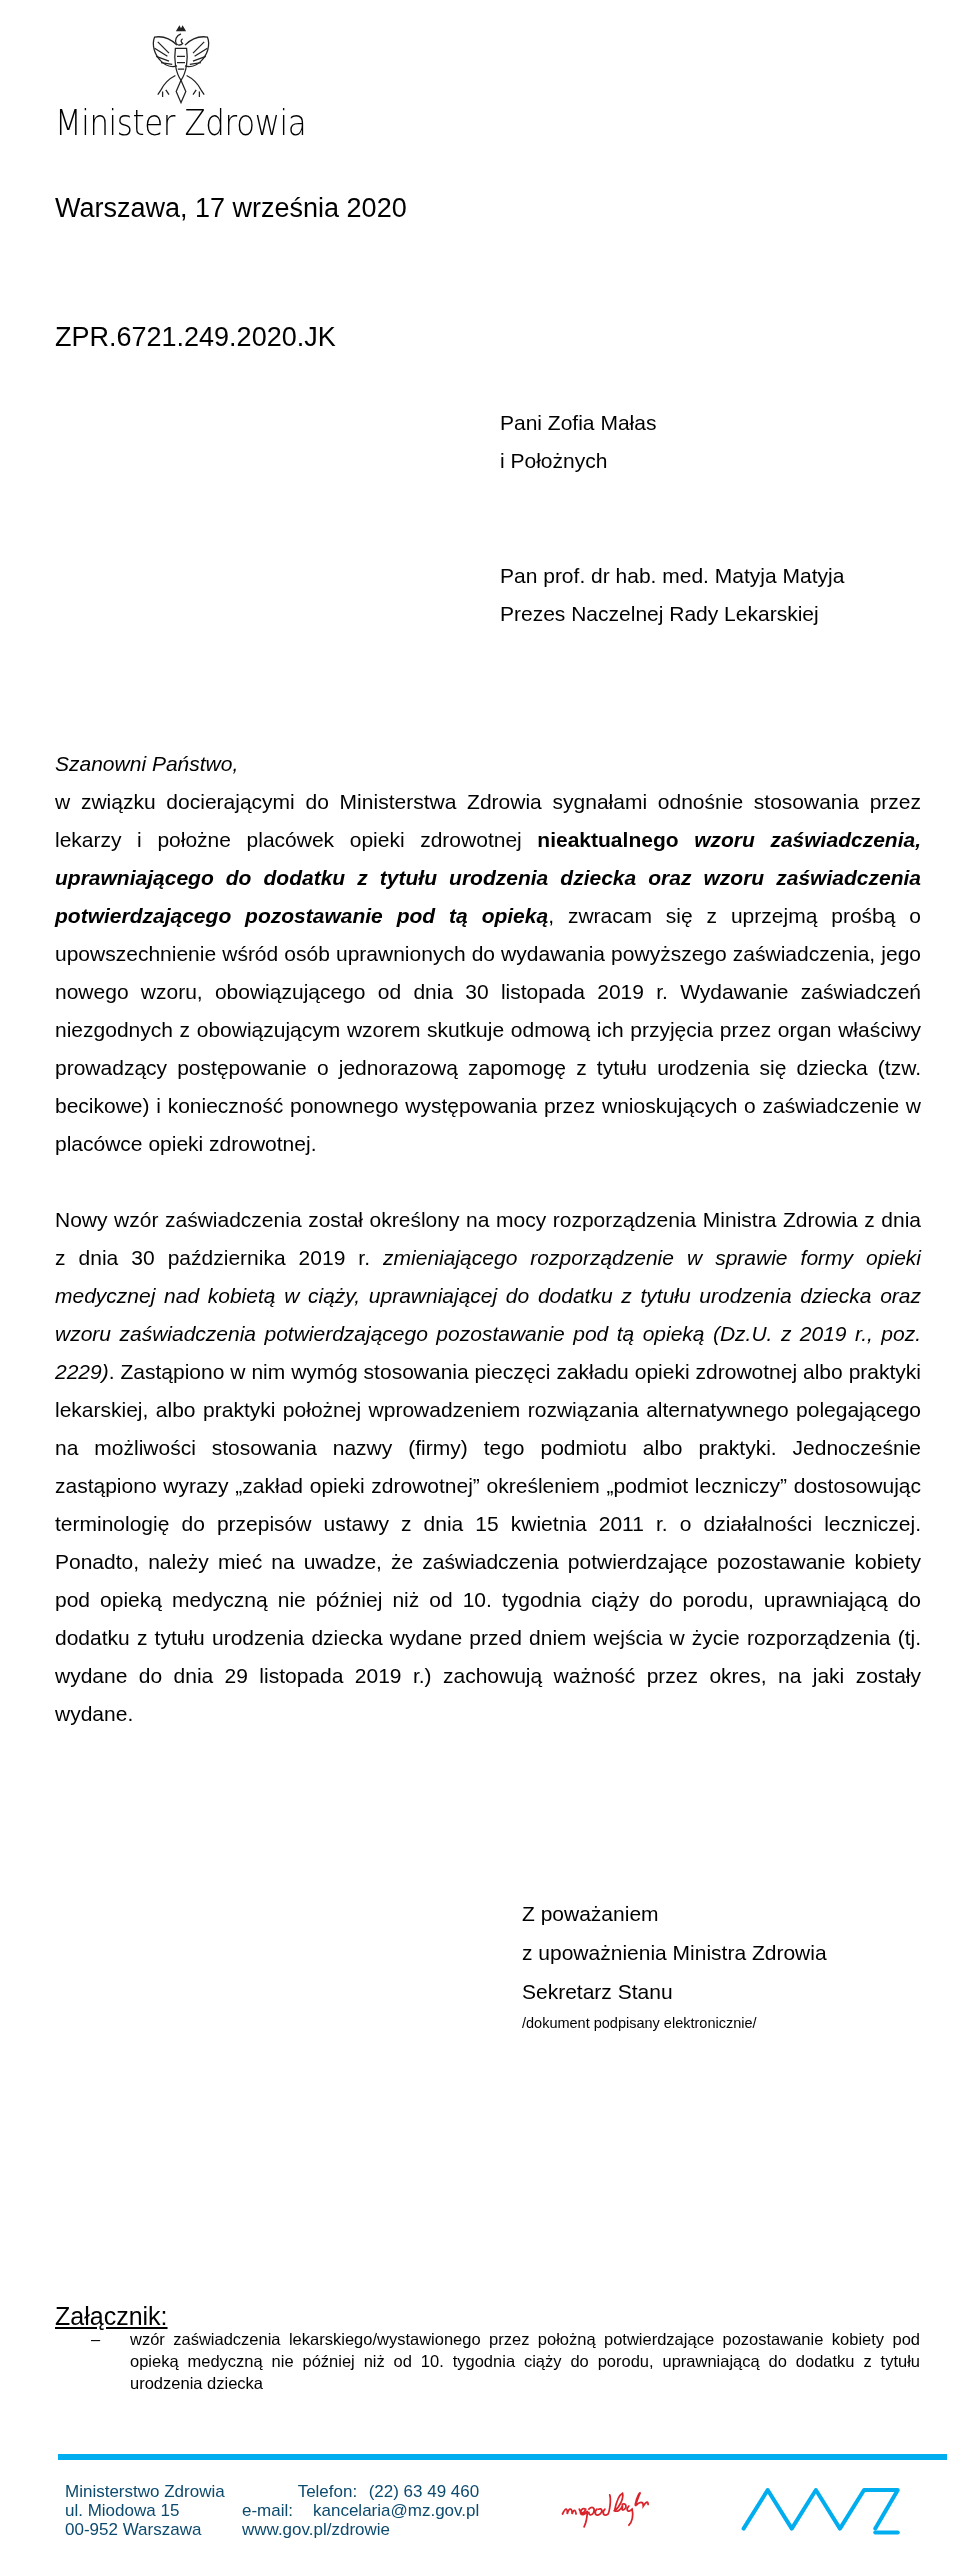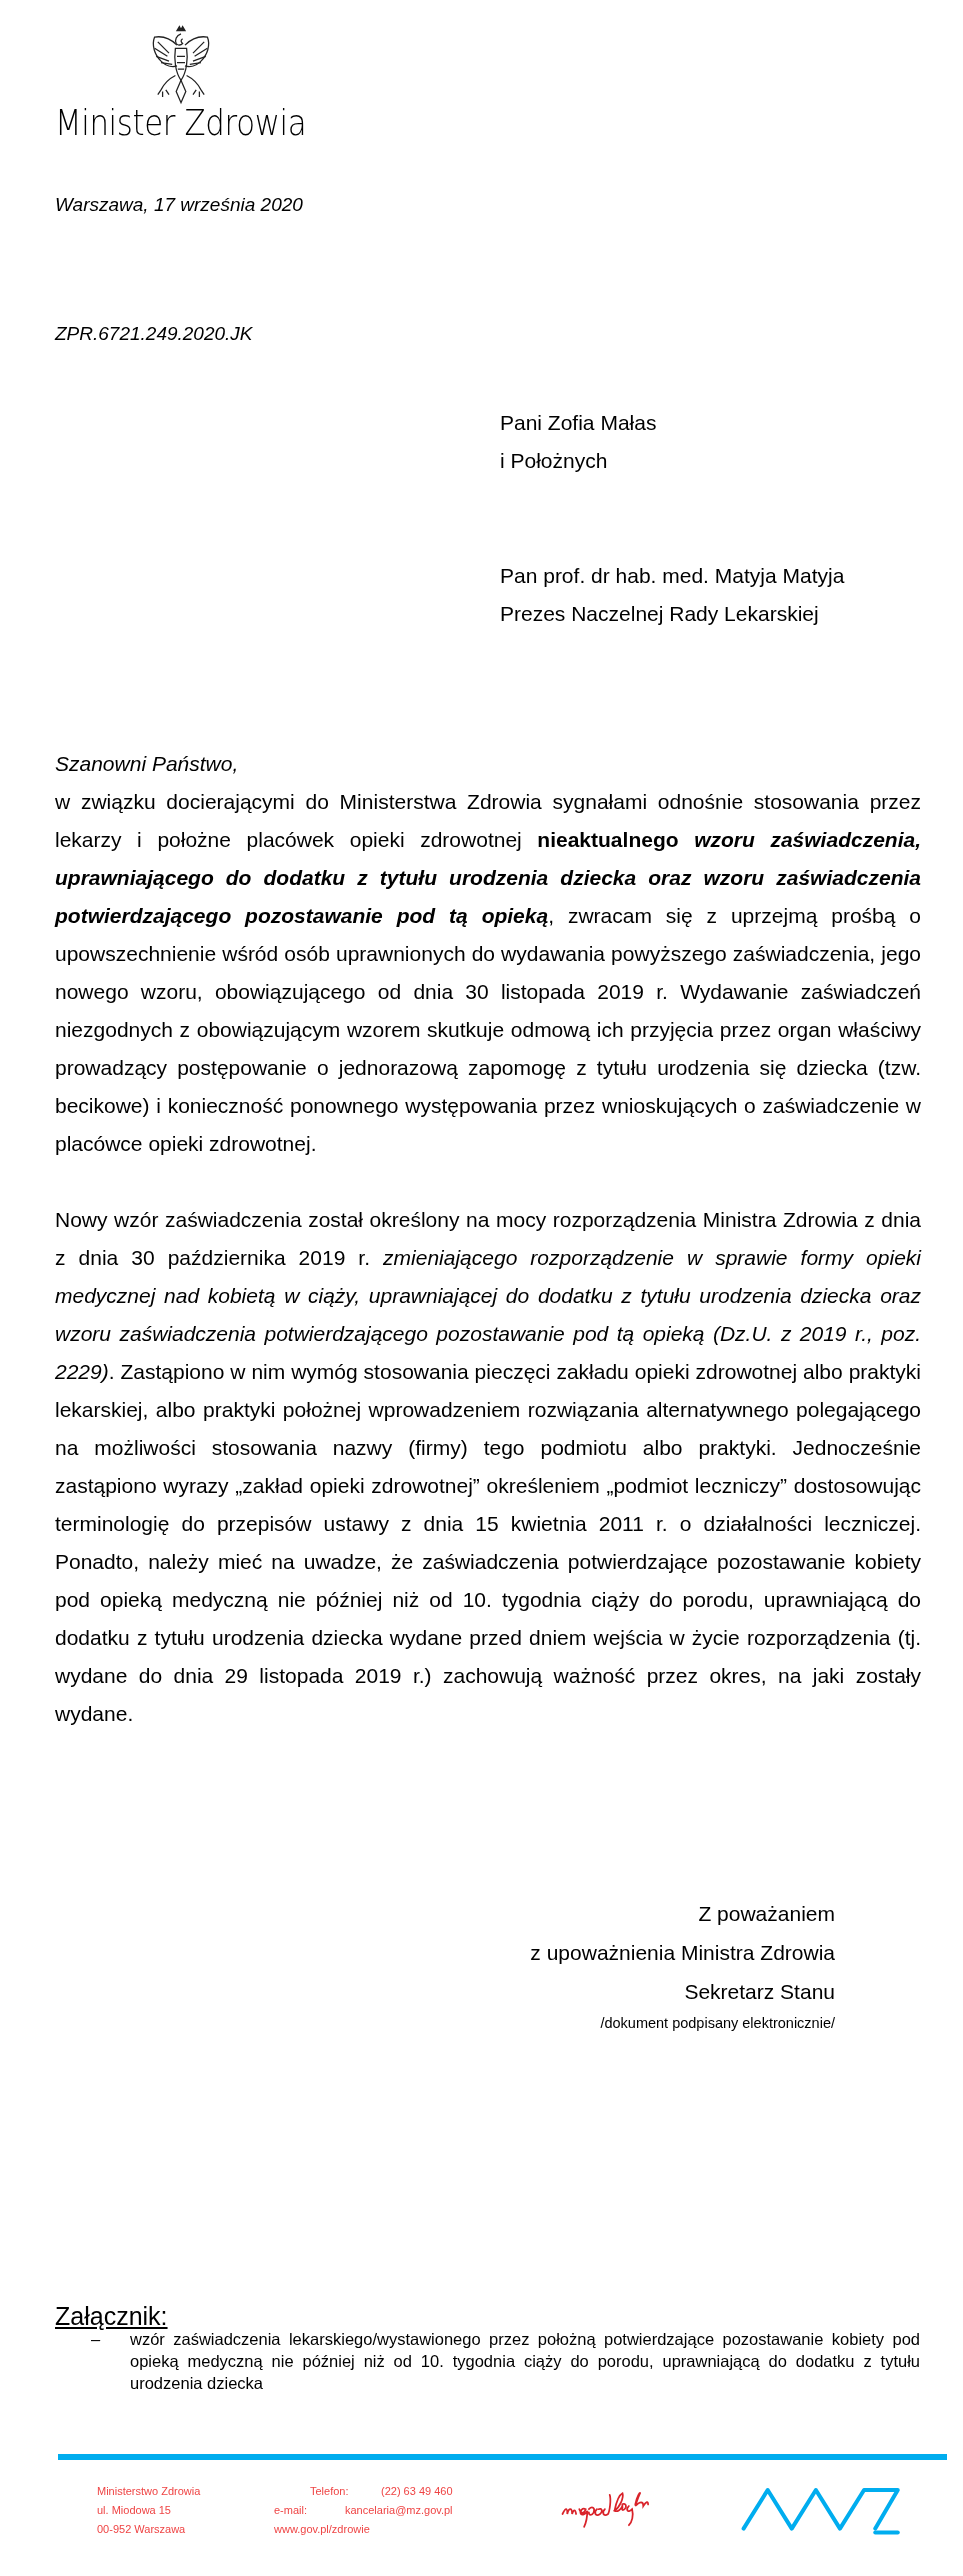--- a/index.html
+++ b/index.html
@@ -7,51 +7,51 @@
     width: 964px; height: 2576px; position: relative; overflow: hidden;
     font-family: "Liberation Sans", sans-serif; color: #000;
   }
   .abs { position: absolute; }
   #emblem { left: 145px; top: 24px; width: 72px; height: 87px; }
   #ministry-title {
     left: 55px; top: 106px; font-family: "DejaVu Sans", sans-serif;
     font-weight: 300; font-size: 35px; letter-spacing: -0.4px; transform: scaleX(0.88);
     transform-origin: left top; white-space: nowrap; line-height: 1;
   }
-  .t27 { font-size: 19px; line-height: 1; white-space: nowrap; font-style: italic; }
+  .t27 { font-size: 27px; line-height: 1; white-space: nowrap; }
   #date { left: 55px; top: 195px; }
   #reference { left: 55px; top: 324px; }
   .addr { left: 500px; }
   .addr-line { font-size: 21px; line-height: 38px; white-space: nowrap; }
   #body {
     left: 55px; top: 745px; width: 866px; font-size: 21px; line-height: 38px;
     text-align: justify;
   }
   #body p { margin: 0; }
   #body .gap { height: 38px; }
   #salutation { font-style: italic; }
   .bi { font-weight: bold; font-style: italic; }
   .b { font-weight: bold; }
   .i { font-style: italic; }
   #signature {
-    left: 498px; top: 1894px; width: 337px; text-align: right;
+    left: 522px; top: 1894px; width: 337px; text-align: left;
   }
   #signature .sl { font-size: 21px; line-height: 39px; }
   #signature .note { font-size: 14.5px; line-height: 24px; }
   #attach-title {
     left: 55px; top: 2302px; font-size: 25px; text-decoration: underline; text-align: center;
   }
   #attach-list {
     left: 91px; top: 2328px; width: 829px; font-size: 16.5px; line-height: 22px;
   }
   #attach-item { display: flex; }
   #attach-dash { width: 39px; flex: none; }
   #attach-text { text-align: justify; flex: 1; }
   #footer-bar { left: 58px; top: 2454px; width: 889px; height: 6.4px; background: #00adef; }
-  .foot { font-size: 11px; line-height: 19px; color: #ef4444; margin-left: 32px; }
+  .foot { font-size: 17px; line-height: 19px; color: #0c4a6e; }
   #footer-addr { left: 65px; top: 2482px; }
   #footer-contact { left: 242px; top: 2482px; }
   #footer-contact .row { display: flex; justify-content: flex-end; }
   #footer-contact .lbl { width: 71px; }
   #niepodlegla { left: 554px; top: 2482px; width: 177px; height: 56px; }
   #mz-logo { left: 737px; top: 2482px; width: 177px; height: 53px; }
 </style>
 </head>
 <body>
 

